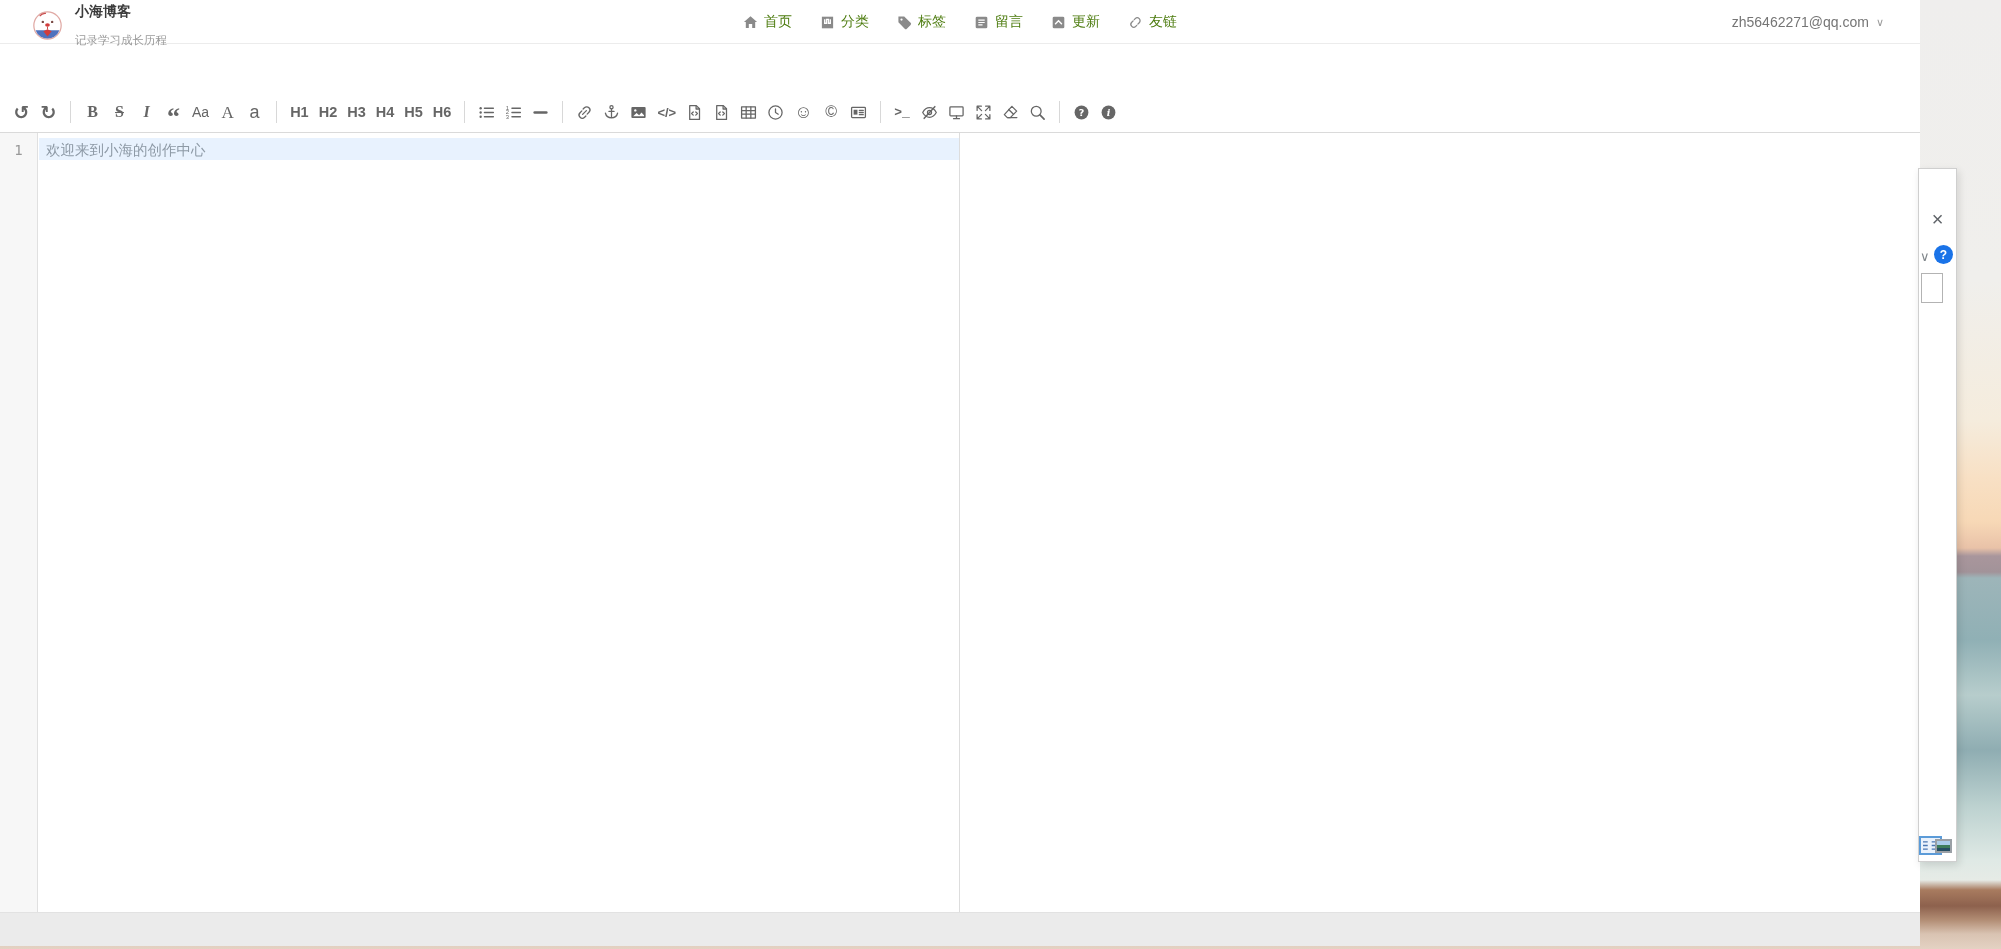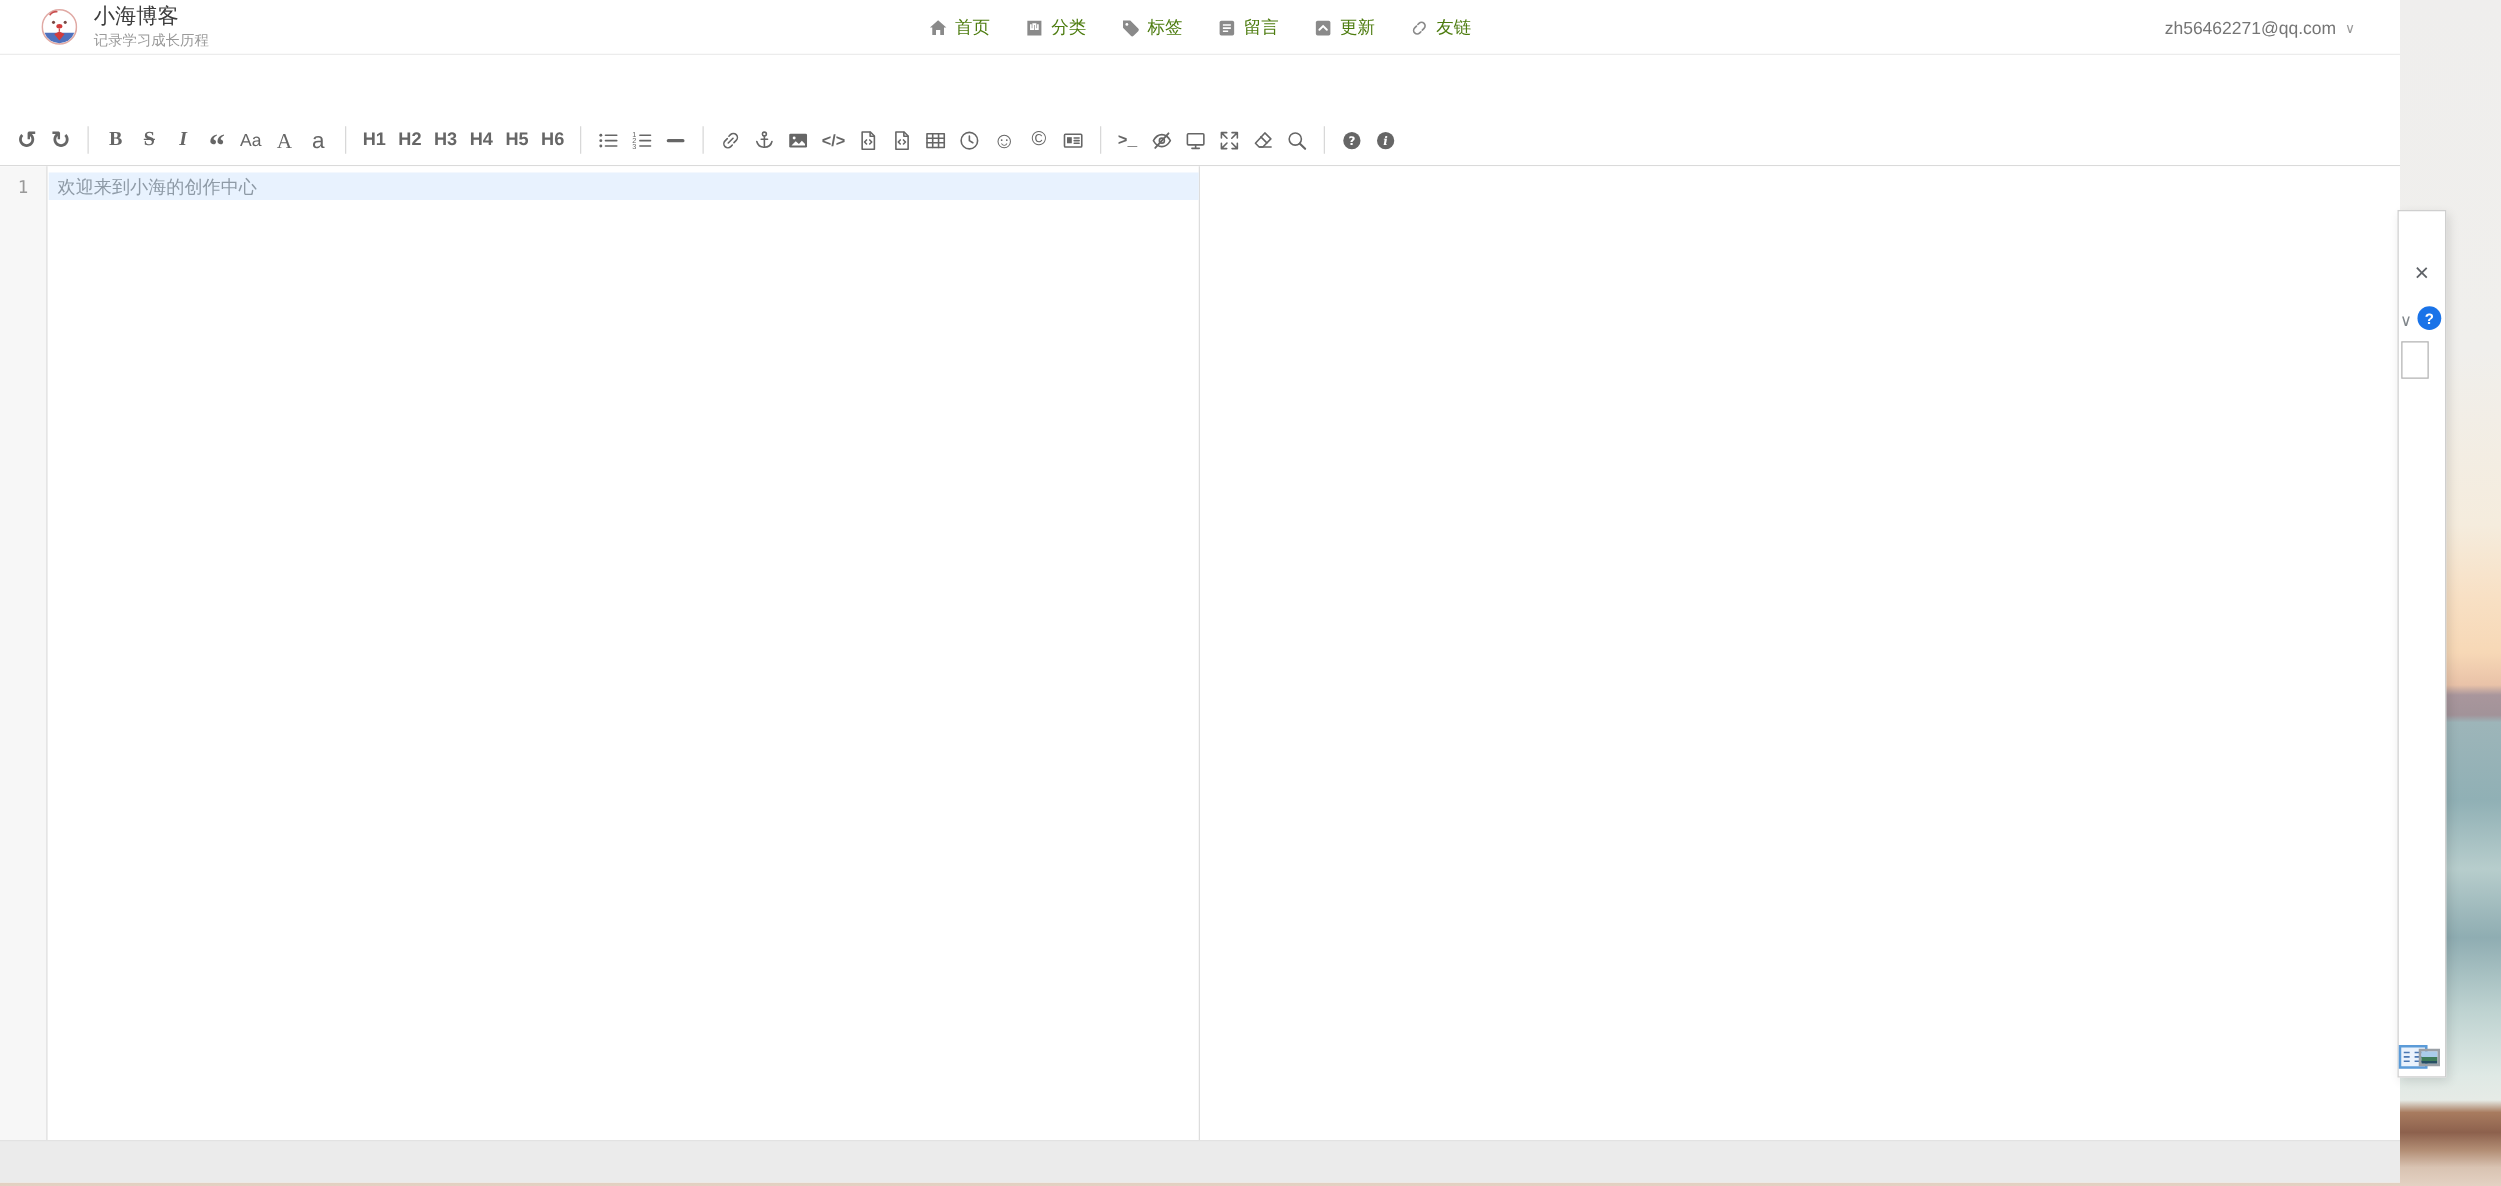--- a/index.html
+++ b/index.html
@@ -18,22 +18,22 @@
       #9db5b9 578px, #90b0b5 640px, #b7cdcc 695px, #8fadb2 750px,
       #bdd2d0 807px, #dfe9e5 860px, #e6ebe6 880px, #a87b5f 890px,
       #8d614d 906px, #b28d74 920px, #d9c3b2 934px, #e4d2c3 949px);
   }
   .app { position:absolute; left:0; top:0; width:1920px; height:946px; background:#fff; }
 
   
   .navbar { position:absolute; left:0; top:0; width:1920px; height:44px; background:#fff; border-bottom:1px solid #ececec; }
   .brand { position:absolute; left:33px; top:3px; display:flex; align-items:center; gap:13px; }
   .avatar { width:29px; height:29px; cursor:pointer; }
-  .brand-title { font-size:17px; font-weight:normal; color:#3c3c3c; line-height:1.15; cursor:pointer; }
-  .brand-sub { font-size:11.5px; color:#9a9a9a; margin-top:2px; }
+  .brand-title { font-size:14px; font-weight:bold; color:#3c3c3c; line-height:1.15; cursor:pointer; }
+  .brand-sub { font-size:11.5px; color:#9a9a9a; margin-top:14px; }
   .nav { position:absolute; left:50%; top:0; transform:translateX(-50%); height:44px; display:flex; align-items:center; gap:28px; }
   .nav-item { display:flex; align-items:center; gap:6px; color:#4d7c0f; font-size:14px; cursor:pointer; text-decoration:none; white-space:nowrap; }
   .nav-ic svg { width:15px; height:15px; display:block; }
   .user { position:absolute; right:36px; top:0; height:44px; display:flex; align-items:center; gap:7px; color:#757575; font-size:14px; cursor:pointer; }
   .user .caret { font-size:11px; color:#9a9a9a; }
 
   
   .composer { position:absolute; left:0; top:44px; width:1920px; height:48px; background:#ebebeb; }
   .title-input { position:absolute; left:57px; top:8px; width:1686px; height:33px; border:1px solid #e4e4e4; border-radius:4px; background:#fff; padding:0 12px; font-size:14px; outline:none; color:#333; }
   .submit { position:absolute; left:1768px; top:7px; width:99px; height:35px; background:#dc3545; color:#fff; border:none; border-radius:4px; font-size:14px; cursor:pointer; }

